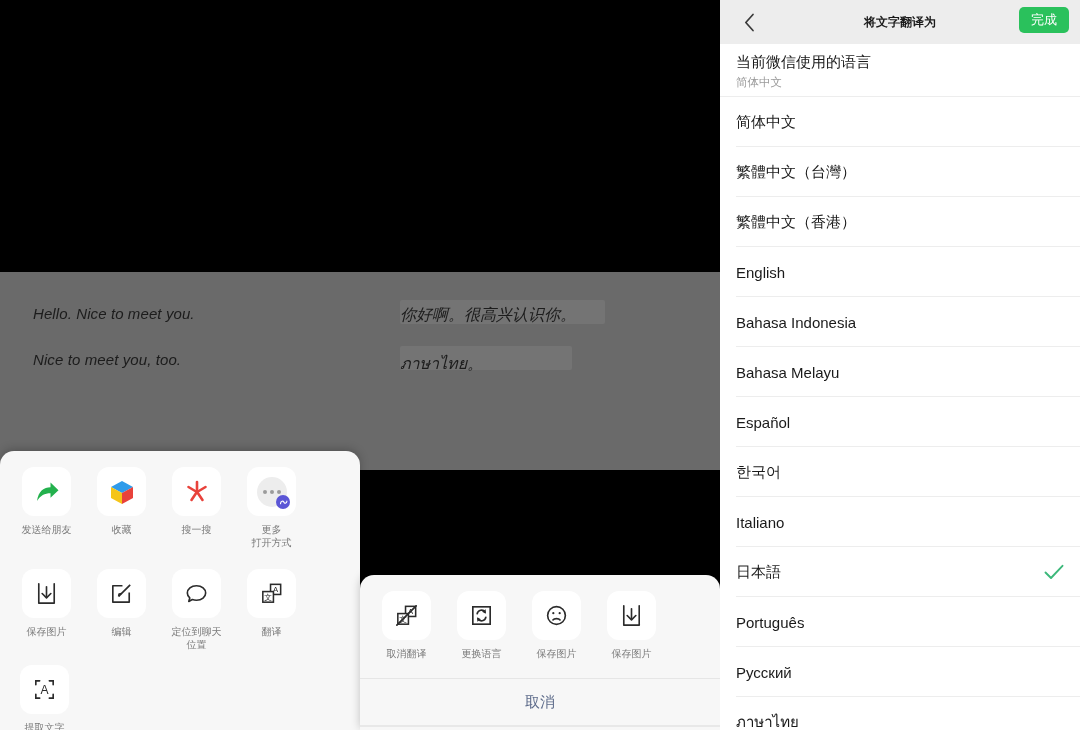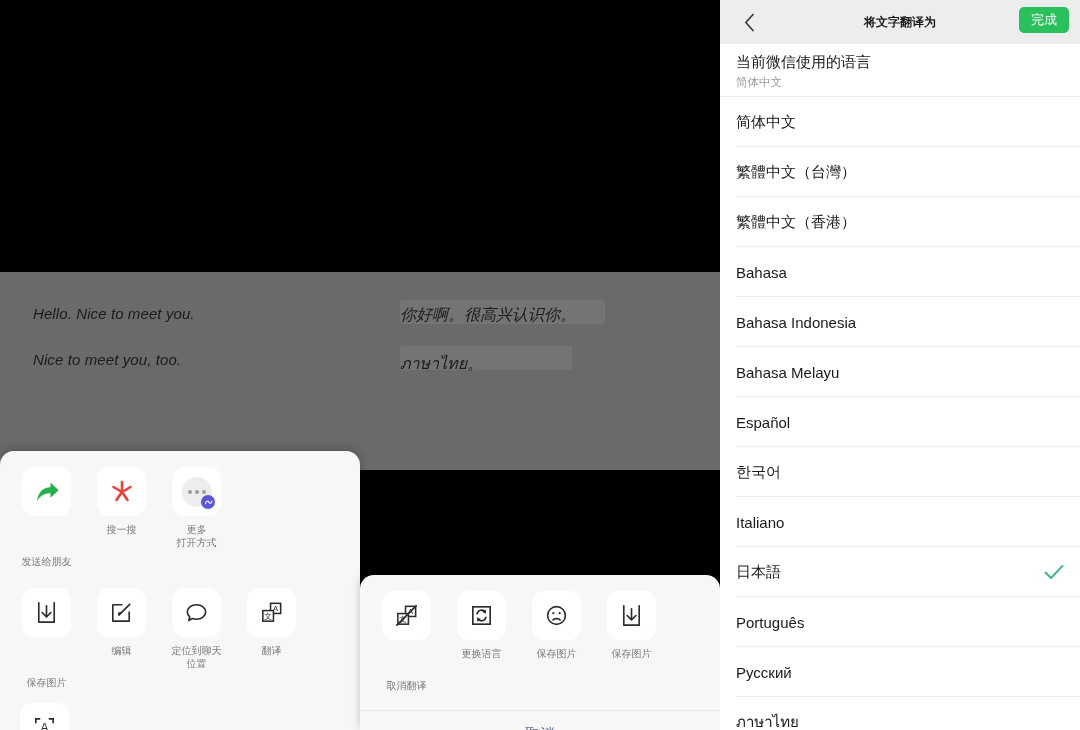--- a/index.html
+++ b/index.html
@@ -54,21 +54,21 @@
     overflow: hidden;
   }
   .sheet-grid {
     display: flex; flex-wrap: wrap; padding: 16px 0 2px 0;
   }
   .sheet-item {
     width: 61px; margin-left: 14px; margin-bottom: 14px;
     display: flex; flex-direction: column; align-items: center;
     cursor: pointer;
   }
-  .sheet-item:first-child { margin-left: 16px; gap: 32px; }
+  .sheet-item:first-child { margin-left: 16px; }
   .tile {
     width: 49px; height: 49px; border-radius: 12px; background: #ffffff;
     display: flex; align-items: center; justify-content: center;
     position: relative;
   }
   .sheet-label {
     margin-top: 7px; font-size: 10px; color: #7a7a7a; line-height: 13px;
     text-align: center; word-break: keep-all;
   }
   .sheet-divider { height: 1px; background: #e6e6e6; margin-top: 2px; }
@@ -176,20 +176,30 @@
 
         <div class="sheet-item">
           <div class="tile">
             <svg class="ic-share" viewBox="0 0 30 30">
               <path d="M5 24 C6.5 13.5 12 10.5 18.5 10.2 L18.5 5.5 L26.5 13.2 L18.5 20.8 L18.5 16.2 C12.8 16.2 8.2 18.6 5 24 Z" fill="#23b14d"></path>
             </svg>
           </div>
           <div class="sheet-label">发送给朋友</div>
         </div>
 
+        <div class="sheet-item">
+          <div class="tile">
+            <svg class="ic-fav" viewBox="0 0 28 28">
+              <polygon points="14,3 25,9 14,15 3,9" fill="#2f9bea"></polygon>
+              <polygon points="3,9 14,15 14,26 3,20" fill="#f5c518"></polygon>
+              <polygon points="25,9 25,20 14,26 14,15" fill="#e8423b"></polygon>
+            </svg>
+          </div>
+          <div class="sheet-label">收藏</div>
+        </div>
 
         <div class="sheet-item">
           <div class="tile">
             <svg class="ic-search" viewBox="0 0 28 28">
               <g stroke="#e8423b" stroke-width="2.6" stroke-linecap="round">
                 <line x1="14" y1="4" x2="14" y2="13"></line>
                 <line x1="5.5" y1="9" x2="13" y2="13.5"></line>
                 <line x1="22.5" y1="9" x2="15" y2="13.5"></line>
                 <line x1="8.5" y1="22" x2="13.2" y2="15"></line>
                 <line x1="19.5" y1="22" x2="14.8" y2="15"></line>
@@ -378,21 +388,21 @@
       <div class="lang-row">
         <span class="lang-name">简体中文</span>
       </div>
       <div class="lang-row">
         <span class="lang-name">繁體中文（台灣）</span>
       </div>
       <div class="lang-row">
         <span class="lang-name">繁體中文（香港）</span>
       </div>
       <div class="lang-row">
-        <span class="lang-name">Bahasa</span>
+        <span class="lang-name">English</span>
       </div>
       <div class="lang-row">
         <span class="lang-name">Bahasa Indonesia</span>
       </div>
       <div class="lang-row">
         <span class="lang-name">Bahasa Melayu</span>
       </div>
       <div class="lang-row">
         <span class="lang-name">Español</span>
       </div>

